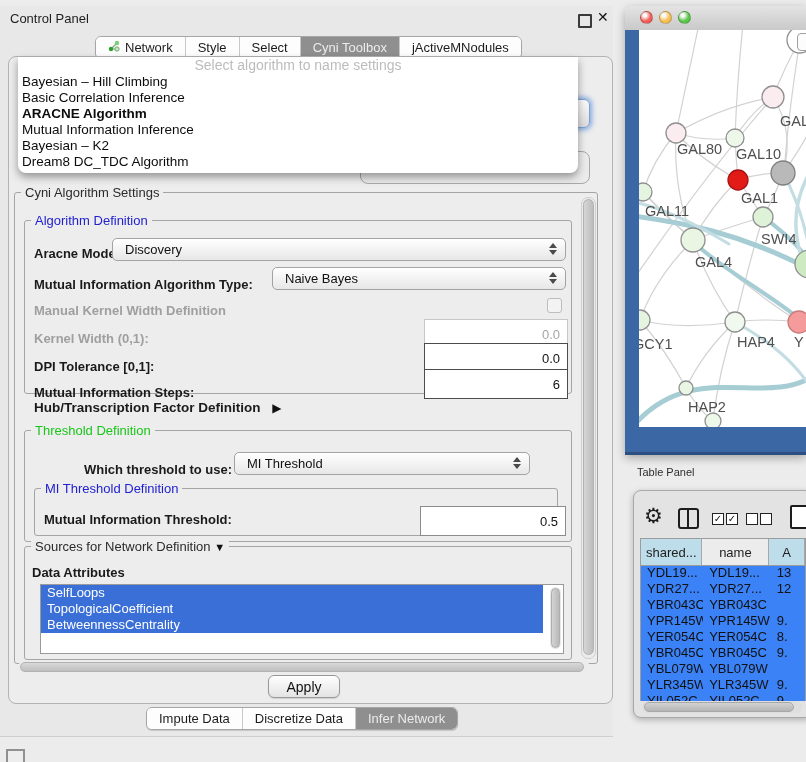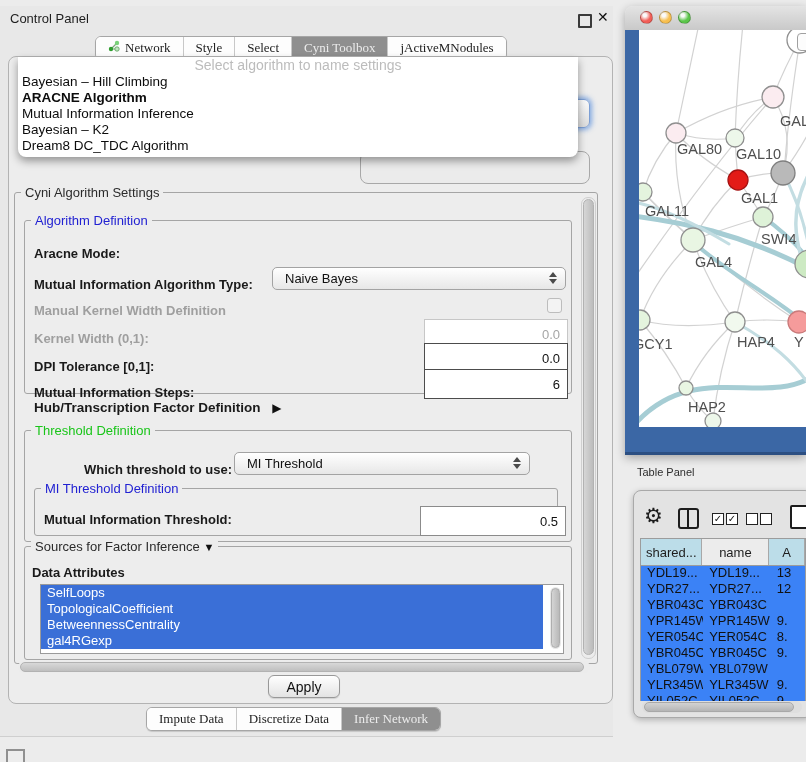--- a/index.html
+++ b/index.html
@@ -4,21 +4,21 @@
 <style>
   html,body{margin:0;padding:0;}
   body{font-family:"Liberation Sans","DejaVu Sans",sans-serif;background:#ececec;}
   #root{position:relative;width:806px;height:762px;overflow:hidden;background:#ececec;}
   .abs{position:absolute;}
   
   #control-panel{left:0;top:6px;width:613px;height:730px;background:#e8e8e8;border-bottom:1px solid #cfcfcf;}
   .cp-title{left:10px;top:5px;font-size:13px;color:#1e1e1e;}
   .float-icon{left:578px;top:8px;width:10px;height:10px;border:2px solid #3a3a3a;border-radius:1px;}
   .close-icon{left:597px;top:3px;font-size:14px;font-weight:bold;color:#111;}
-  .tabbar{display:flex;border:1px solid #a6a6a6;border-radius:6px;overflow:hidden;background:#fdfdfd;box-shadow:0 1px 1px rgba(0,0,0,.15);font-family:Liberation Serif, serif;}
+  .tabbar{display:flex;border:1px solid #a6a6a6;border-radius:6px;overflow:hidden;background:#fdfdfd;box-shadow:0 1px 1px rgba(0,0,0,.15);}
   .tab{padding:3px 12px;font-size:13px;color:#1c1c1c;border-left:1px solid #c8c8c8;display:flex;gap:5px;align-items:center;background:#fdfdfd;white-space:nowrap;}
   .tab:first-child{border-left:none;}
   .tab.selected{background:#8f8f8f;color:#ececec;}
   #content-box{left:8px;top:56px;width:603px;height:646px;background:#ededed;border:1px solid #b3b3b3;border-radius:8px;}
   
   .group{position:absolute;border:1px solid #a5a5a5;border-radius:3px;}
   .group-title{position:absolute;top:-8px;left:6px;background:#ededed;padding:0 4px;font-size:13px;color:#2b2b2b;white-space:nowrap;}
   .title-blue{color:#2121d2;}
   .title-green{color:#19c519;}
   .flabel{position:absolute;font-size:13px;font-weight:bold;color:#1a1a1a;white-space:nowrap;}
@@ -115,35 +115,43 @@
 
   <div id="content-box" class="abs"></div>
 
   <div class="abs combo-stub"></div>
   <div class="abs gray-stub"></div>
 
   <div id="algo-popup" class="abs">
     <div class="ph">Select algorithm to name settings</div>
     <div id="algo-items">
         <div class="algo-item">Bayesian – Hill Climbing</div>
+        <div class="algo-item">Basic Correlation Inference</div>
         <div class="algo-item selected">ARACNE Algorithm</div>
         <div class="algo-item">Mutual Information Inference</div>
         <div class="algo-item">Bayesian – K2</div>
         <div class="algo-item">Dream8 DC_TDC Algorithm</div>
       </div>
   </div>
 
   <div class="group" style="left:14px;top:192px;width:582px;height:470px;">
     <span class="group-title">Cyni Algorithm Settings</span>
   </div>
 
   <div class="group" style="left:24px;top:220px;width:546px;height:172px;">
     <span class="group-title title-blue">Algorithm Definition</span>
   </div>
   <div class="flabel" style="left:34px;top:246px;">Aracne Mode:</div>
+  <div class="combo" style="left:112px;top:238px;width:454px;">
+    <span>Discovery</span>
+    <span class="combo-arrows">
+        <i class="up"></i>
+        <i class="dn"></i>
+      </span>
+  </div>
   <div class="flabel" style="left:34px;top:277px;">Mutual Information Algorithm Type:</div>
   <div class="combo" style="left:272px;top:267px;width:294px;">
     <span>Naive Bayes</span>
     <span class="combo-arrows">
         <i class="up"></i>
         <i class="dn"></i>
       </span>
   </div>
   <div class="flabel disabled" style="left:34px;top:303px;">Manual Kernel Width Definition</div>
   <div class="checkbox" style="left:547px;top:298px;"></div>
@@ -171,33 +179,32 @@
       </span>
   </div>
   <div class="group" style="left:34px;top:488px;width:522px;height:46px;">
     <span class="group-title title-blue">MI Threshold Definition</span>
   </div>
   <div class="flabel" style="left:44px;top:512px;">Mutual Information Threshold:</div>
   <div class="field" style="left:420px;top:506px;width:130px;">0.5</div>
 
   <div class="group" style="left:24px;top:546px;width:546px;height:112px;">
     <span class="group-title">
-      <span>Sources for Factor Inference</span>
+      <span>Sources for Network Definition</span>
       <span class="tri-down">▼</span>
     </span>
   </div>
   <div class="flabel" style="left:32px;top:565px;">Data Attributes</div>
   <div id="attr-list" class="abs">
     <div class="list-vscroll">
         <div class="thumb"></div>
       </div>
   <div class="attr-item">SelfLoops</div>
       <div class="attr-item">TopologicalCoefficient</div>
       <div class="attr-item">BetweennessCentrality</div>
-      <div class="attr-item">gal4RGexp</div>
     </div>
 
   <div class="abs vscroll">
       <div class="thumb"></div>
     </div>
   <div class="abs hscroll">
       <div class="thumb"></div>
     </div>
 
   <div id="apply-btn" class="abs">Apply</div>

